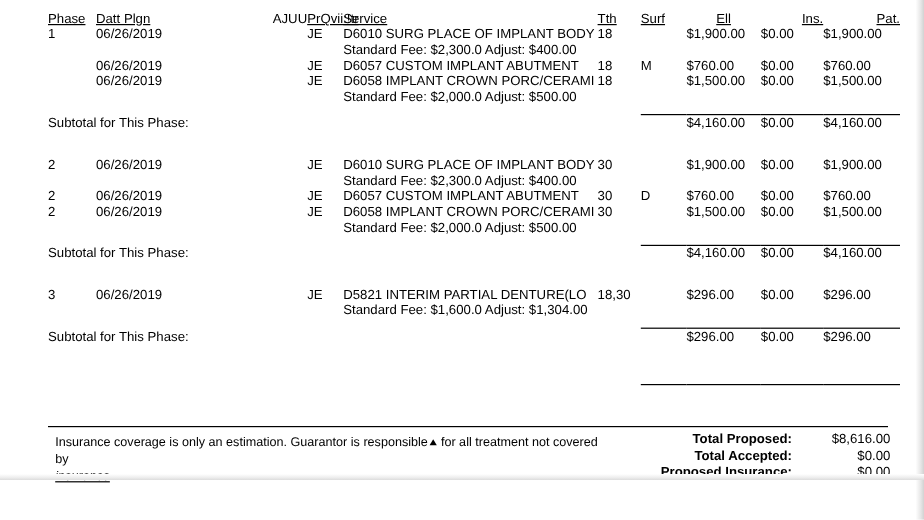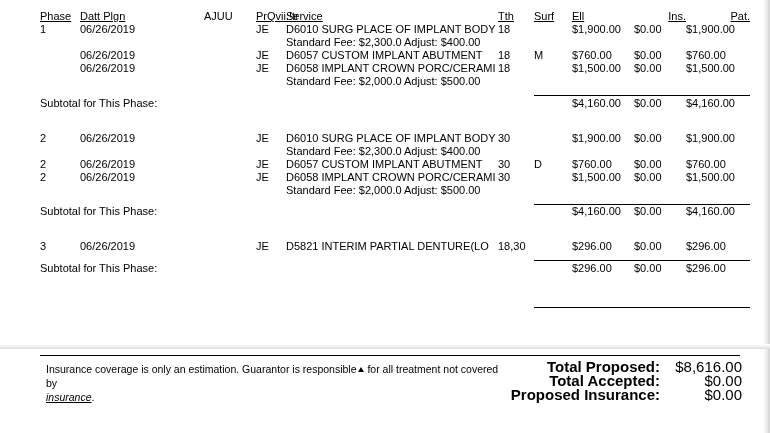--- a/index.html
+++ b/index.html
@@ -13,21 +13,21 @@
     font-family: "Liberation Sans", sans-serif;
     font-size: 11px;
     color: #000000;
     position: relative;
     overflow: hidden;
   }
   .sheet {
     position: absolute;
     left: 0; top: 0;
     width: 770px;
-    height: 349px;
+    height: 400px;
   }
   
   .edge-shadow {
     position: absolute;
     right: 0; top: 0;
     width: 7px;
     height: 433px;
     background: linear-gradient(to right, #ffffff 0%, #e9e9e9 55%, #d2d2d2 100%);
   }
   .bottom-shadow {
@@ -59,26 +59,26 @@
     padding-bottom: 2px;
   }
   .hdr .u {
     text-decoration: underline;
   }
 
   
   .c-phase   { width: 40px;  text-align: left; }
   .c-date    { width: 66px;  text-align: left; margin-top: 43px; }
   .c-prov    { width: 58px;  text-align: left; }
-  .c-ajuu    { width: 52px;  text-align: left; }
+  .c-ajuu    { width: 52px;  text-align: right; }
   .c-provtr  { width: 30px;  text-align: left; }
   .c-service { width: 212px; text-align: left; }
   .c-tth     { width: 36px;  text-align: left; }
   .c-surf    { width: 38px;  text-align: left; }
-  .c-fee     { width: 62px;  text-align: left; }
+  .c-fee     { width: 62px;  text-align: center; }
   .c-ins     { width: 52px;  text-align: right; }
   .c-pat     { width: 64px;  text-align: right; }
 
   .row-note td {
     font-size: 11px;
     padding-bottom: 1px;
   }
   .note-text {
     padding-left: 2px;
   }
@@ -131,21 +131,21 @@
     border-right: 3px solid transparent;
     border-bottom: 5px solid #000;
     margin: 0 1px;
     vertical-align: 1px;
   }
   .totals {
     position: absolute;
     right: 30px;
     top: 360px;
     width: 260px;
-    font-size: 15px;
+    font-size: 11px;
     line-height: 13px;
   }
   .totals table {
     width: 100%;
     border-collapse: collapse;
     table-layout: fixed;
   }
   .totals td {
     padding: 0 0 1px 0;
     white-space: nowrap;
@@ -337,20 +337,24 @@
       <td>3</td>
       <td colspan="2">06/26/2019</td>
       <td></td>
       <td>JE</td>
       <td>D5821  INTERIM PARTIAL DENTURE(LO</td>
       <td>18,30</td>
       <td></td>
       <td>$296.00</td>
       <td>$0.00</td>
       <td>$296.00</td>
+    </tr>
+    <tr class="row-note">
+      <td colspan="5"></td>
+      <td colspan="6" class="note-text">Standard Fee: $1,600.0 Adjust: $1,304.00</td>
     </tr>
 
     <tr class="spacer-sm">
           <td colspan="11"></td>
         </tr>
     <tr class="rule">
       <td colspan="7"></td>
       <td class="line"></td>
           <td class="line"></td>
           <td class="line"></td>

